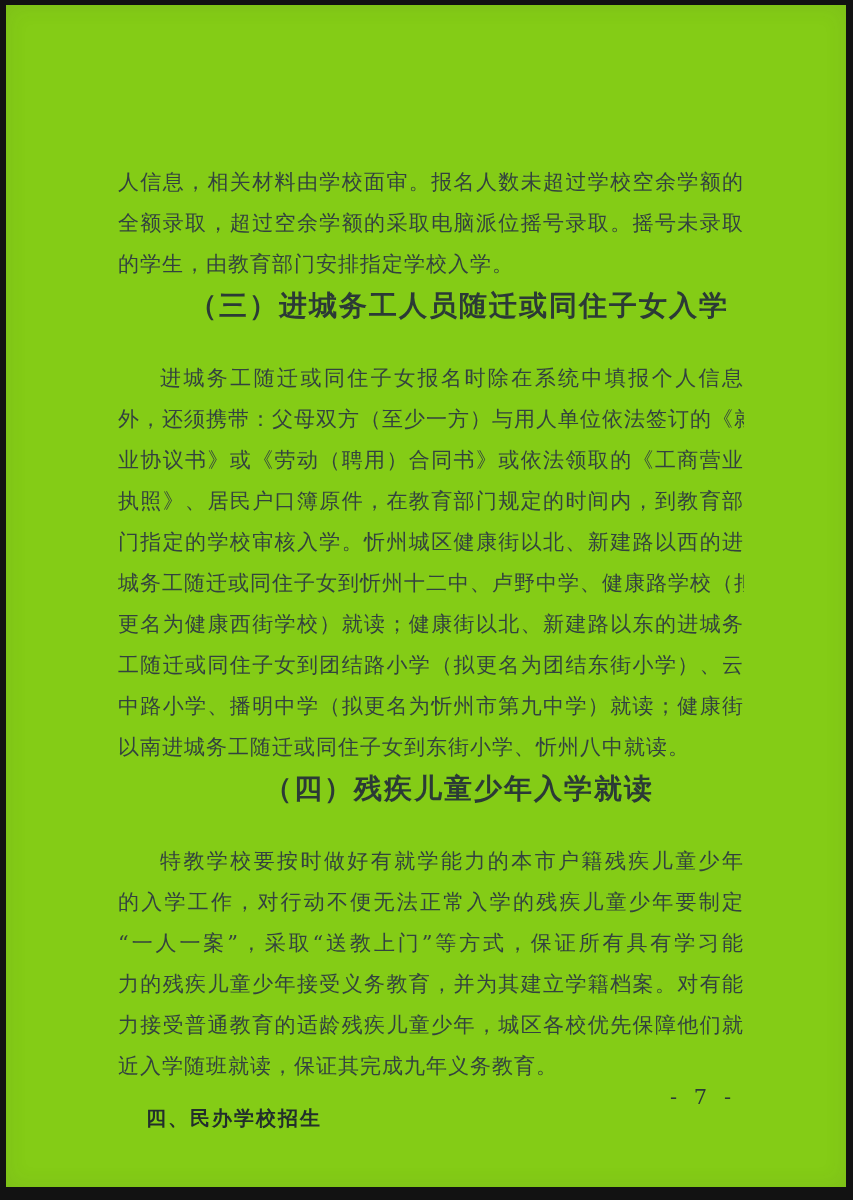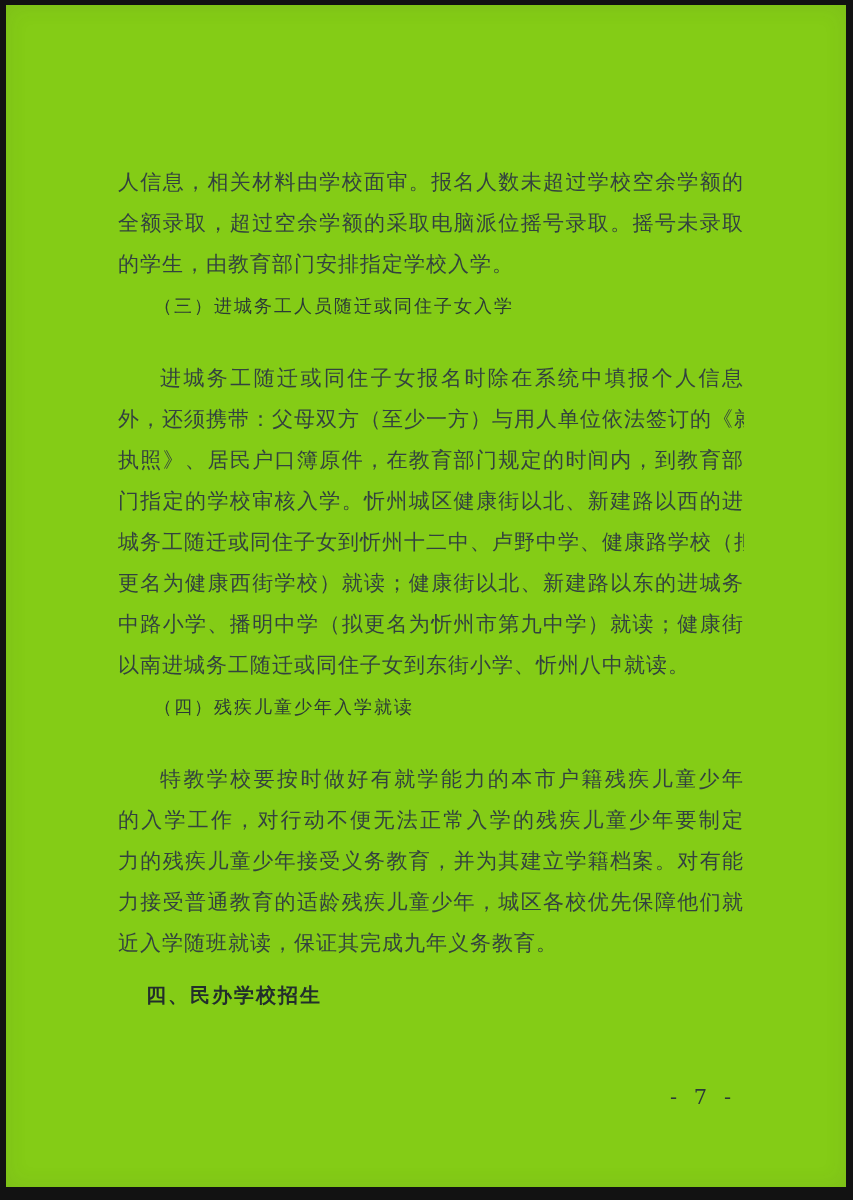--- a/index.html
+++ b/index.html
@@ -41,26 +41,27 @@
     text-align: center;
     text-align-last: left;
   }
   .ln.indent {
     text-indent: 2em;
     margin-top: 32px;
   }
   .h-kai {
     height: 41px;
     overflow: hidden;
-    font-weight: normal;
-    font-size: 18px;
+    font-weight: bold;
+    font-size: 28px;
     color: #2b3a36;
     text-indent: 2em;
     letter-spacing: 2px;
     white-space: nowrap;
+    text-align: center;
   }
   .h-hei {
     height: 44px;
     overflow: hidden;
     margin-top: 11px;
     font-family: "DejaVu Sans", "Liberation Sans", sans-serif;
     font-weight: bold;
     font-size: 20px;
     color: #222e2c;
     text-indent: 1.4em;
@@ -88,33 +89,36 @@
       <div class="ln">人信息，相关材料由学校面审。报名人数未超过学校空余学额的</div>
       <div class="ln">全额录取，超过空余学额的采取电脑派位摇号录取。摇号未录取</div>
       <div class="ln end">的学生，由教育部门安排指定学校入学。</div>
     </div>
 
     <div class="h-kai">（三）进城务工人员随迁或同住子女入学</div>
 
     <div class="para">
       <div class="ln indent">进城务工随迁或同住子女报名时除在系统中填报个人信息</div>
       <div class="ln">外，还须携带：父母双方（至少一方）与用人单位依法签订的《就</div>
+      <div class="ln">业协议书》或《劳动（聘用）合同书》或依法领取的《工商营业</div>
       <div class="ln">执照》、居民户口簿原件，在教育部门规定的时间内，到教育部</div>
       <div class="ln">门指定的学校审核入学。忻州城区健康街以北、新建路以西的进</div>
       <div class="ln">城务工随迁或同住子女到忻州十二中、卢野中学、健康路学校（拟</div>
       <div class="ln">更名为健康西街学校）就读；健康街以北、新建路以东的进城务</div>
+      <div class="ln">工随迁或同住子女到团结路小学（拟更名为团结东街小学）、云</div>
       <div class="ln">中路小学、播明中学（拟更名为忻州市第九中学）就读；健康街</div>
       <div class="ln end">以南进城务工随迁或同住子女到东街小学、忻州八中就读。</div>
     </div>
 
     <div class="h-kai">（四）残疾儿童少年入学就读</div>
 
     <div class="para">
       <div class="ln indent">特教学校要按时做好有就学能力的本市户籍残疾儿童少年</div>
       <div class="ln">的入学工作，对行动不便无法正常入学的残疾儿童少年要制定</div>
+      <div class="ln">“一人一案”，采取“送教上门”等方式，保证所有具有学习能</div>
       <div class="ln">力的残疾儿童少年接受义务教育，并为其建立学籍档案。对有能</div>
       <div class="ln">力接受普通教育的适龄残疾儿童少年，城区各校优先保障他们就</div>
       <div class="ln end">近入学随班就读，保证其完成九年义务教育。</div>
     </div>
 
     <div class="h-hei">四、民办学校招生</div>
 
   </div>
 
   <div class="page-number">- 7 -</div>

